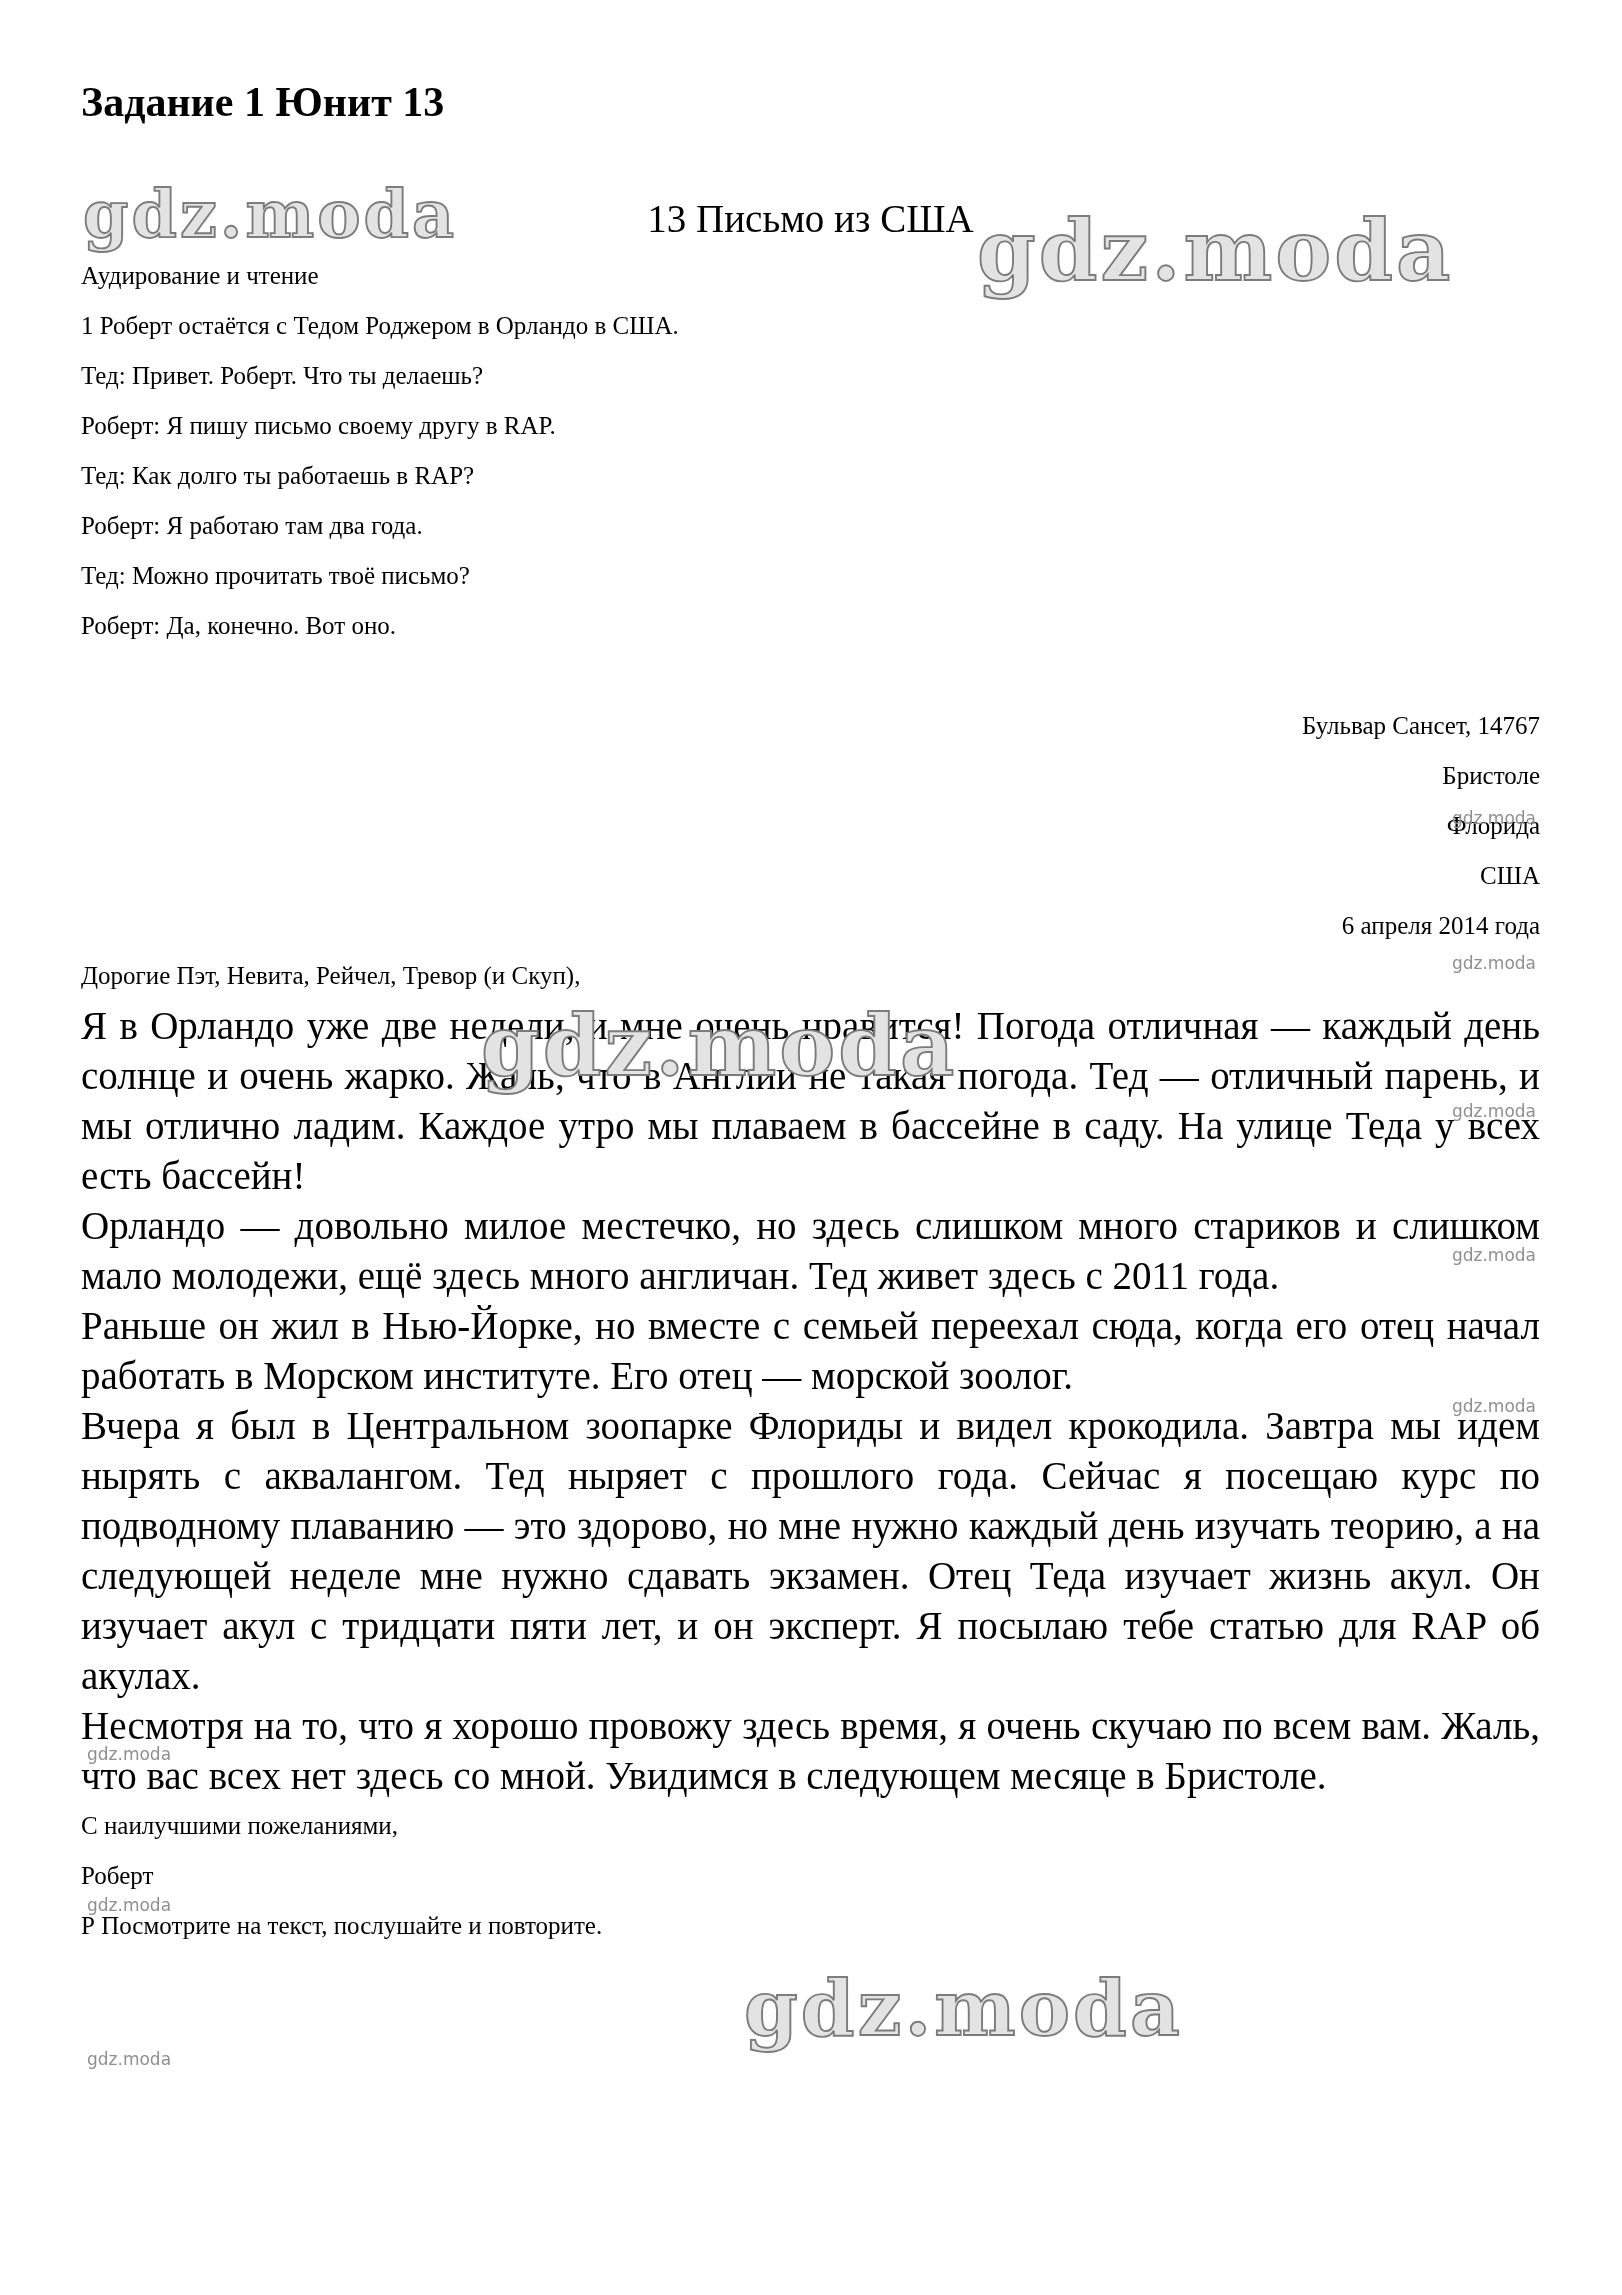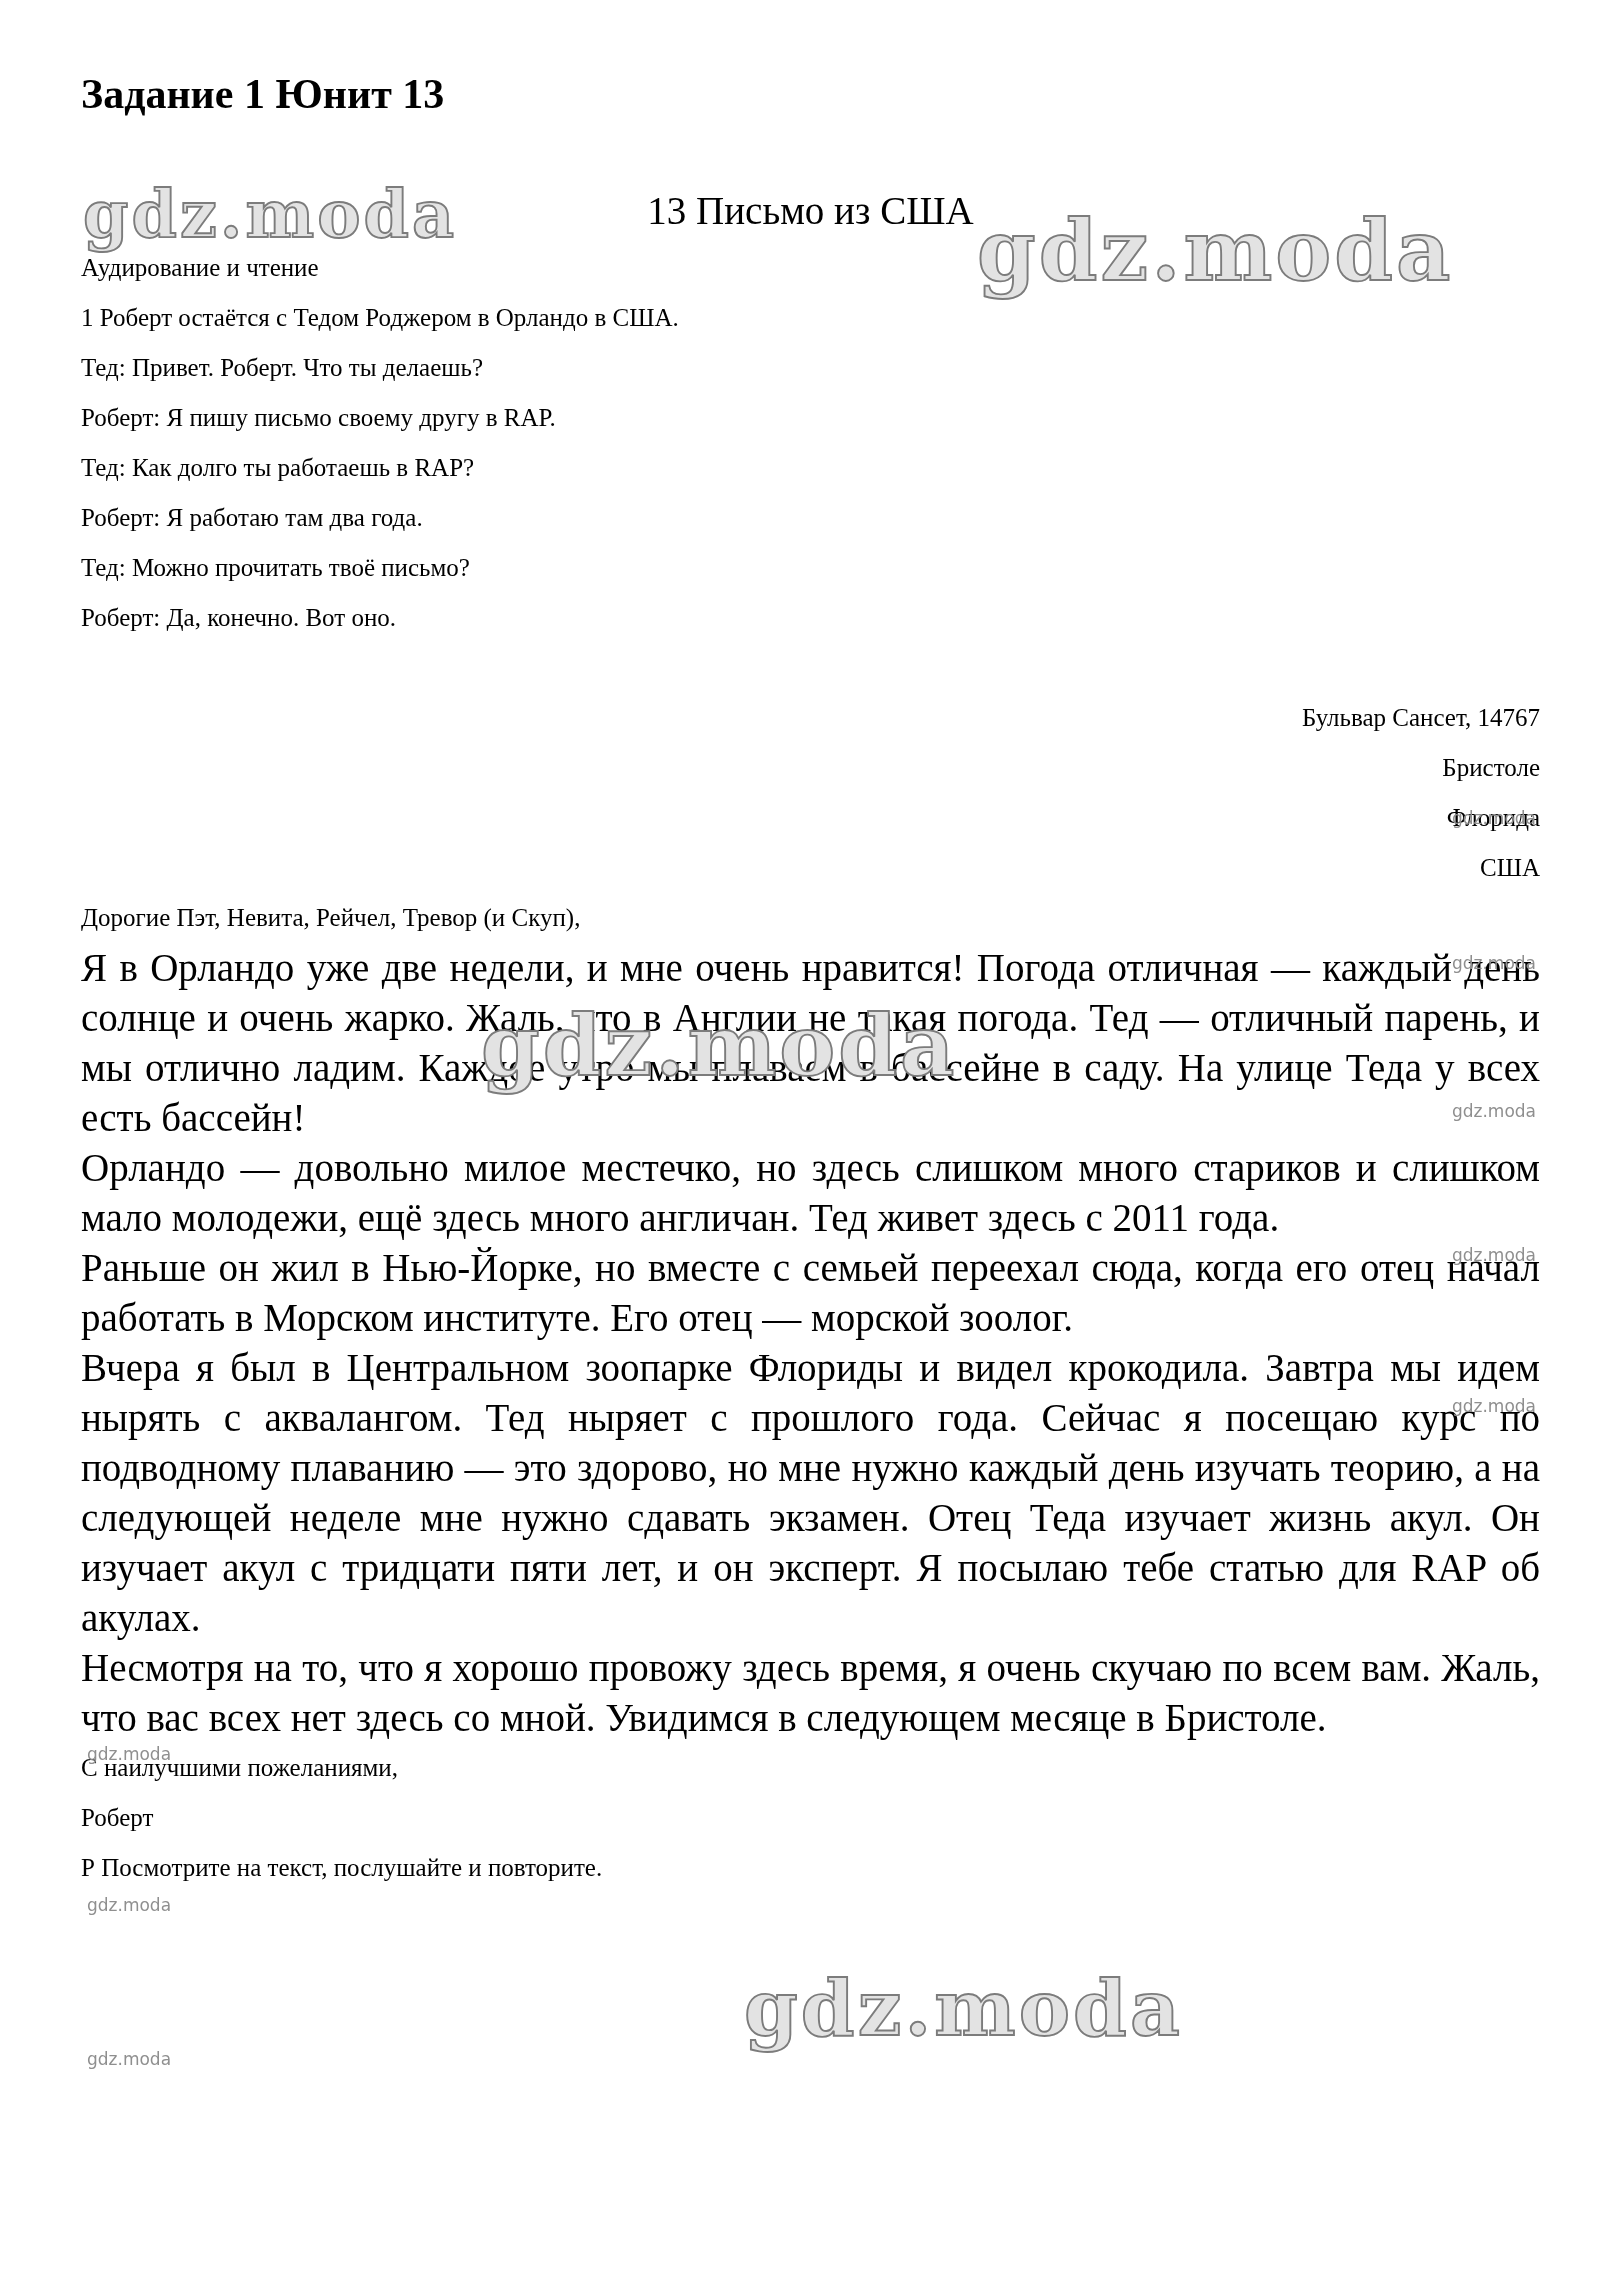--- a/index.html
+++ b/index.html
@@ -10,21 +10,21 @@
     height: 2295px;
     background: #ffffff;
     font-family: "Liberation Serif", "DejaVu Serif", serif;
     color: #000000;
     overflow: hidden;
   }
   .content {
     position: absolute;
     left: 81px;
     right: 83px;
-    top: 68px;
+    top: 76px;
   }
   .title {
     font-size: 42px;
     font-weight: bold;
     line-height: 53px;
   }
   .heading {
     font-size: 39px;
     line-height: 50px;
     text-align: center;
@@ -112,20 +112,21 @@
     <div class="line">Роберт: Я работаю там два года.</div>
     <div class="line">Тед: Можно прочитать твоё письмо?</div>
     <div class="line">Роберт: Да, конечно. Вот оно.</div>
 
     <div class="spacer"></div>
 
     <div class="line right">Бульвар Сансет, 14767</div>
     <div class="line right">Бристоле</div>
     <div class="line right">Флорида</div>
     <div class="line right">США</div>
+    <div class="line right">6 апреля 2014 года</div>
 
     <div class="line">Дорогие Пэт, Невита, Рейчел, Тревор (и Скуп),</div>
 
     <div class="just">Я в Орландо уже две недели, и мне очень нравится! Погода отличная — каждый день солнце и очень жарко. Жаль, что в Англии не такая погода. Тед — отличный парень, и мы отлично ладим. Каждое утро мы плаваем в бассейне в саду. На улице Теда у всех есть бассейн!</div>
     <div class="just">Орландо — довольно милое местечко, но здесь слишком много стариков и слишком мало молодежи, ещё здесь много англичан. Тед живет здесь с 2011 года.</div>
     <div class="just">Раньше он жил в Нью-Йорке, но вместе с семьей переехал сюда, когда его отец начал работать в Морском институте. Его отец — морской зоолог.</div>
     <div class="just">Вчера я был в Центральном зоопарке Флориды и видел крокодила. Завтра мы идем нырять с аквалангом. Тед ныряет с прошлого года. Сейчас я посещаю курс по подводному плаванию — это здорово, но мне нужно каждый день изучать теорию, а на следующей неделе мне нужно сдавать экзамен. Отец Теда изучает жизнь акул. Он изучает акул с тридцати пяти лет, и он эксперт. Я посылаю тебе статью для RAP об акулах.</div>
     <div class="just">Несмотря на то, что я хорошо провожу здесь время, я очень скучаю по всем вам. Жаль, что вас всех нет здесь со мной. Увидимся в следующем месяце в Бристоле.</div>
 
     <div class="line">С наилучшими пожеланиями,</div>

